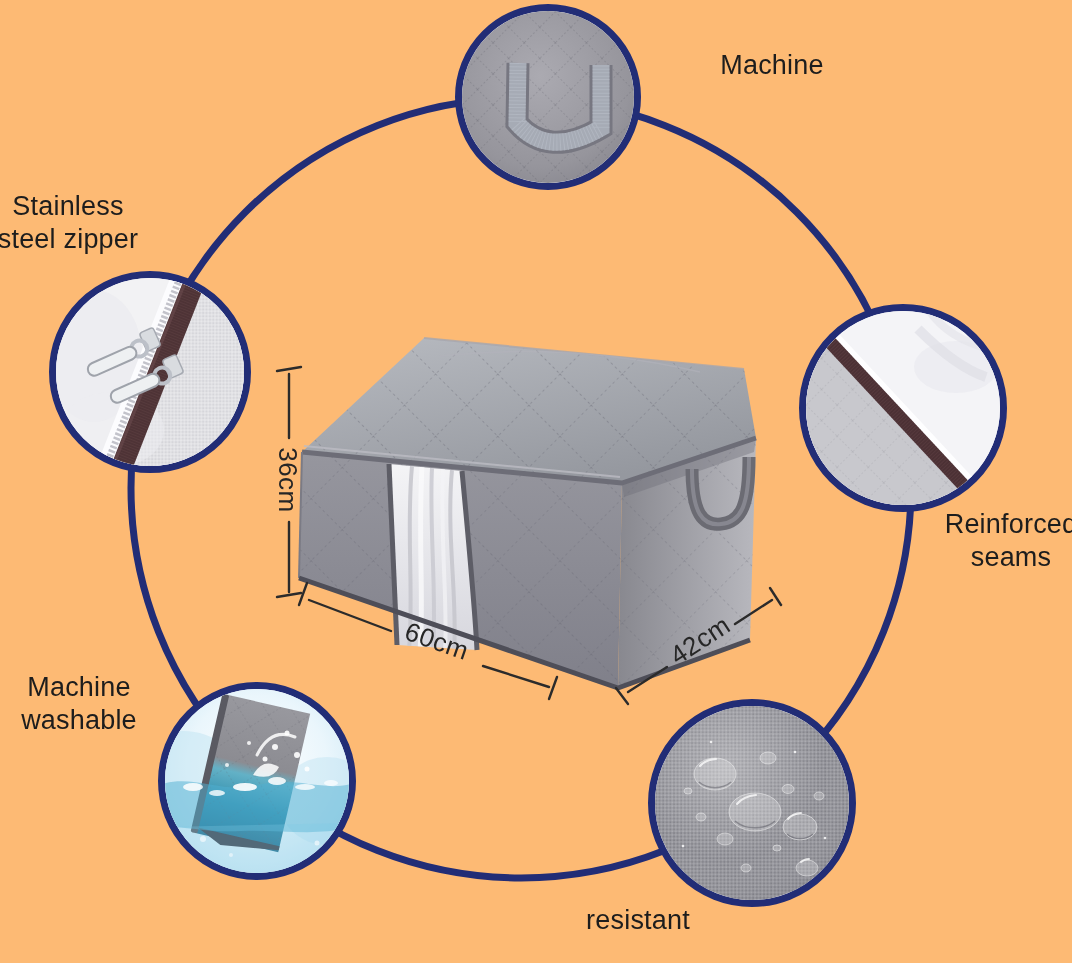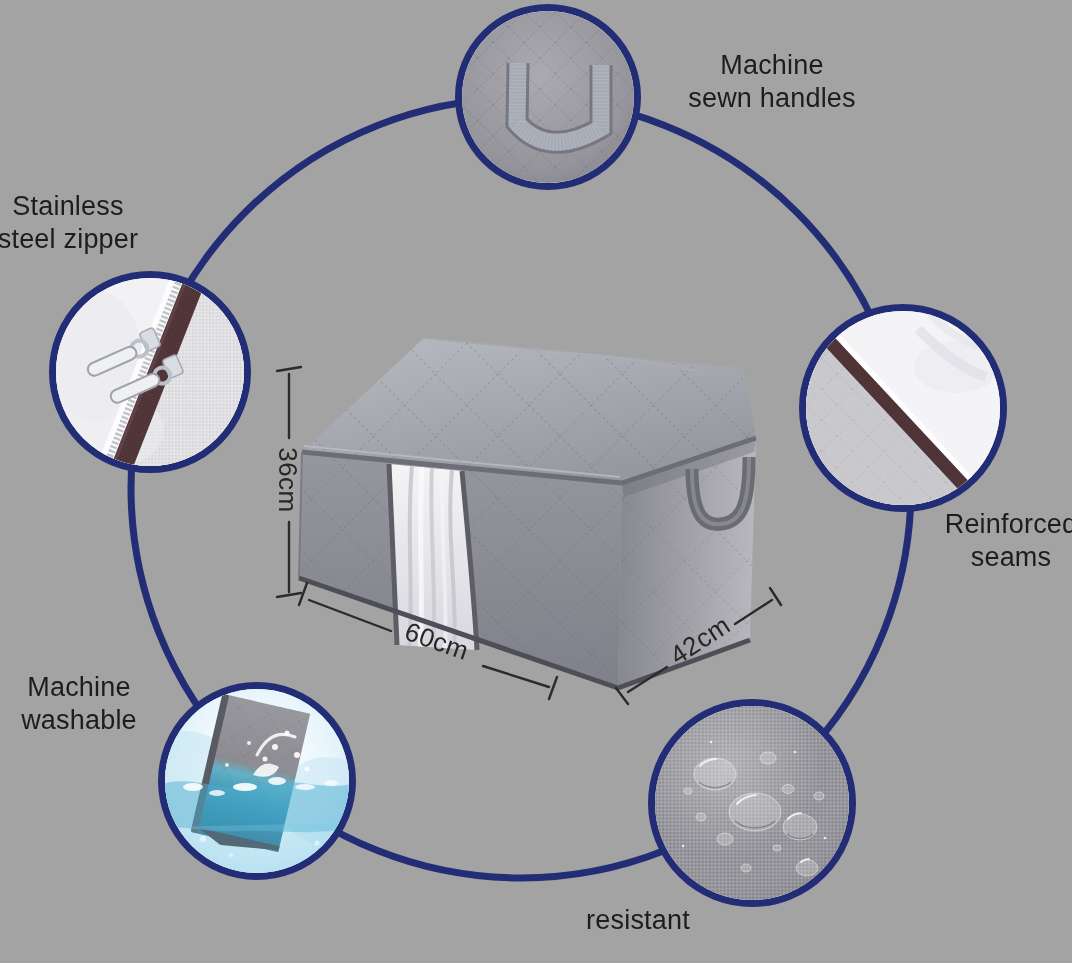--- a/index.html
+++ b/index.html
@@ -1,19 +1,19 @@
 <!DOCTYPE html>
 <html><head>
 <meta charset="utf-8">
 <style>
   * { margin:0; padding:0; box-sizing:border-box; }
   html,body { background:#fff; }
   #stage {
     position:relative; width:1072px; height:963px; overflow:hidden;
-    background:#a3a3a3; font-family:"Liberation Sans", sans-serif;
+    background:#fdba74; font-family:"Liberation Sans", sans-serif;
   }
   #ring-svg { position:absolute; left:0; top:0; z-index:1; }
   .feature-circle {
     position:absolute; z-index:2; border-radius:50%;
     border:7px solid #222d76; overflow:hidden; background:#fff;
   }
   .feature-circle svg { display:block; }
   .feature-label {
     position:absolute; z-index:3; width:200px; text-align:center;
     font-size:27px; line-height:33px; font-weight:500; color:#1d1d1d;
@@ -275,21 +275,20 @@
         <circle cx="56" cy="36" r="1.3"></circle>
           <circle cx="140" cy="46" r="1.3"></circle>
         <circle cx="28" cy="140" r="1.3"></circle>
           <circle cx="170" cy="132" r="1.3"></circle>
       </g>
     </svg>
   </div>
 
   <div class="feature-label" id="lbl-handles">
     <div>Machine</div>
-    <div>sewn handles</div>
   </div>
   <div class="feature-label" id="lbl-zipper">
     <div>Stainless</div>
     <div>steel zipper</div>
   </div>
   <div class="feature-label" id="lbl-seams">
     <div>Reinforced</div>
     <div>seams</div>
   </div>
   <div class="feature-label" id="lbl-washable">

